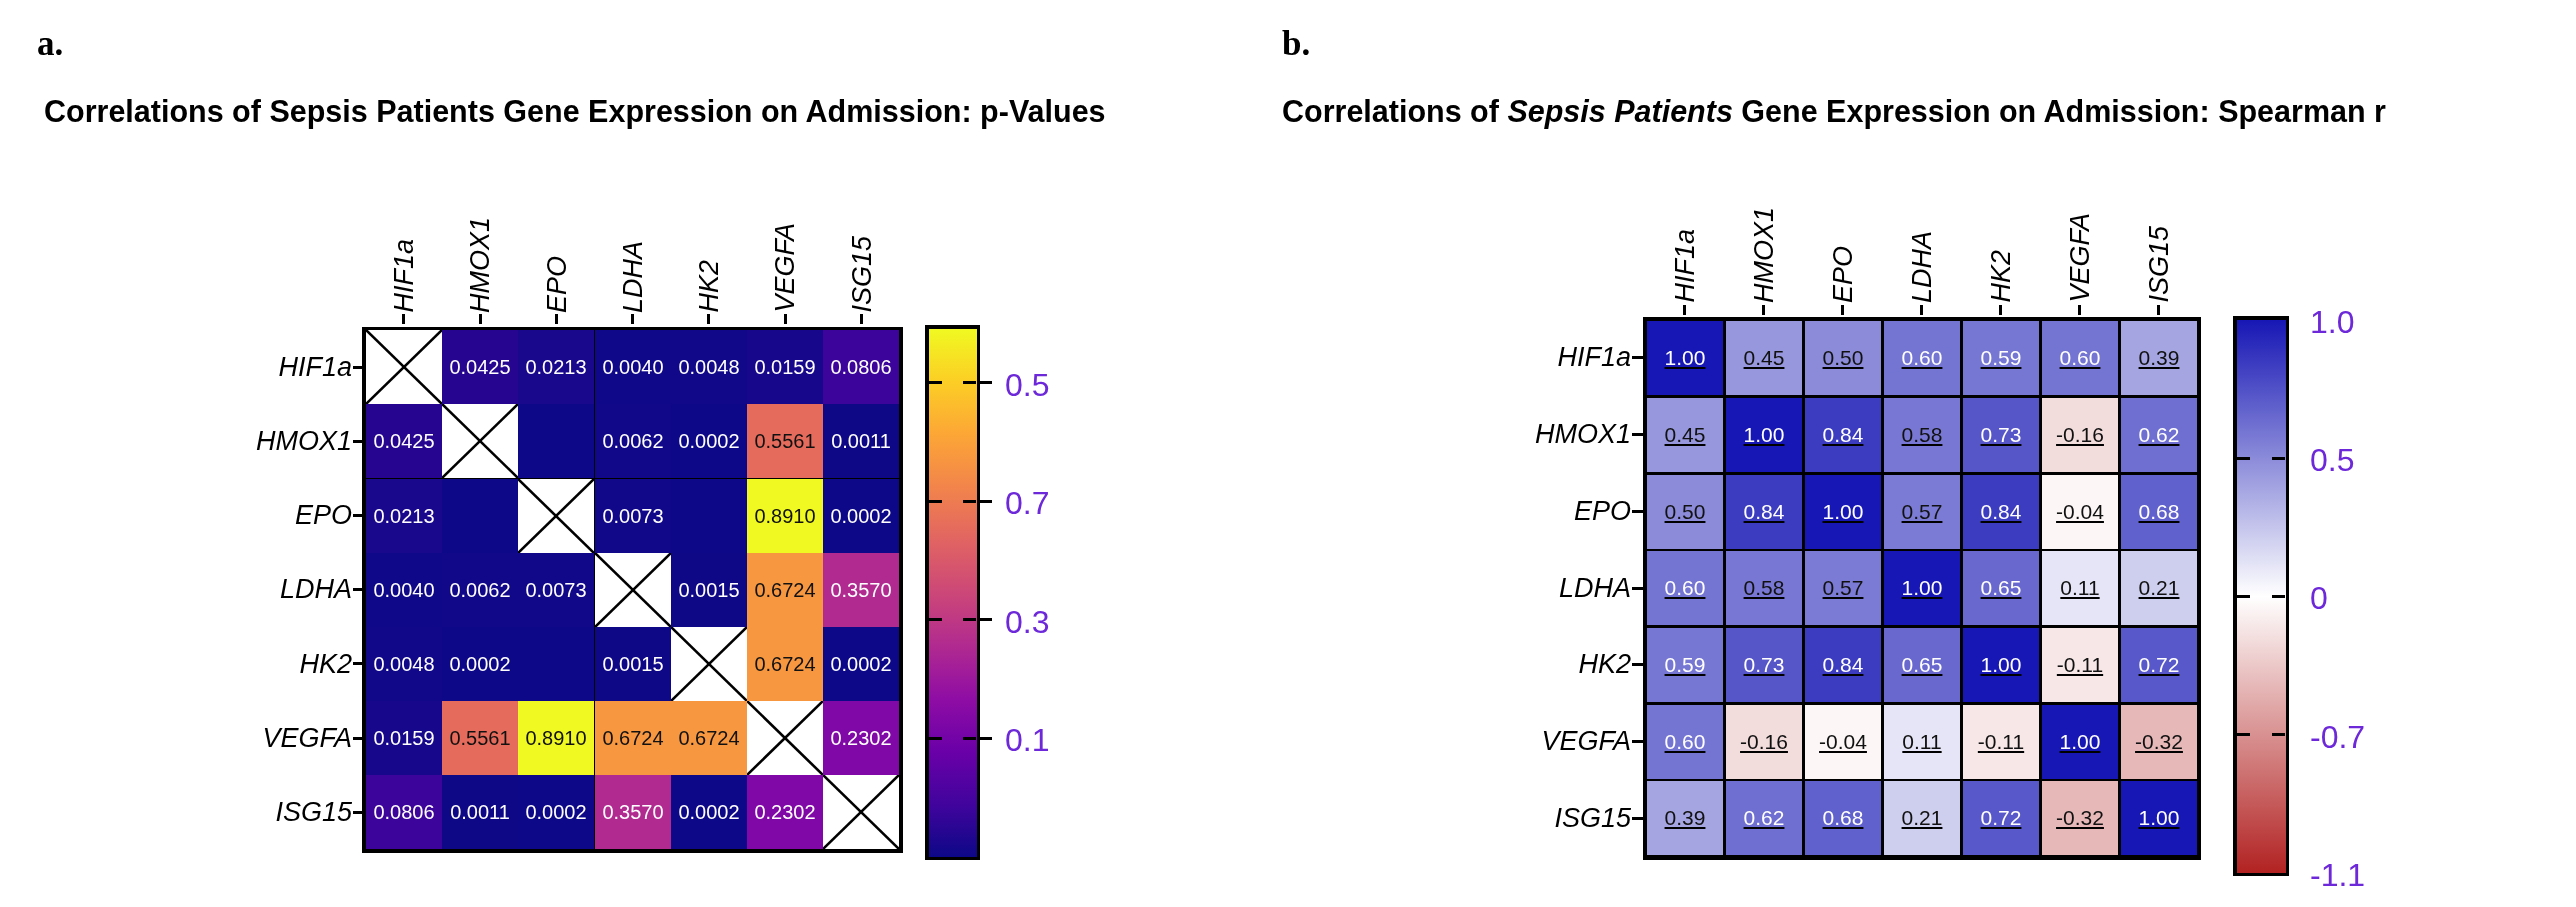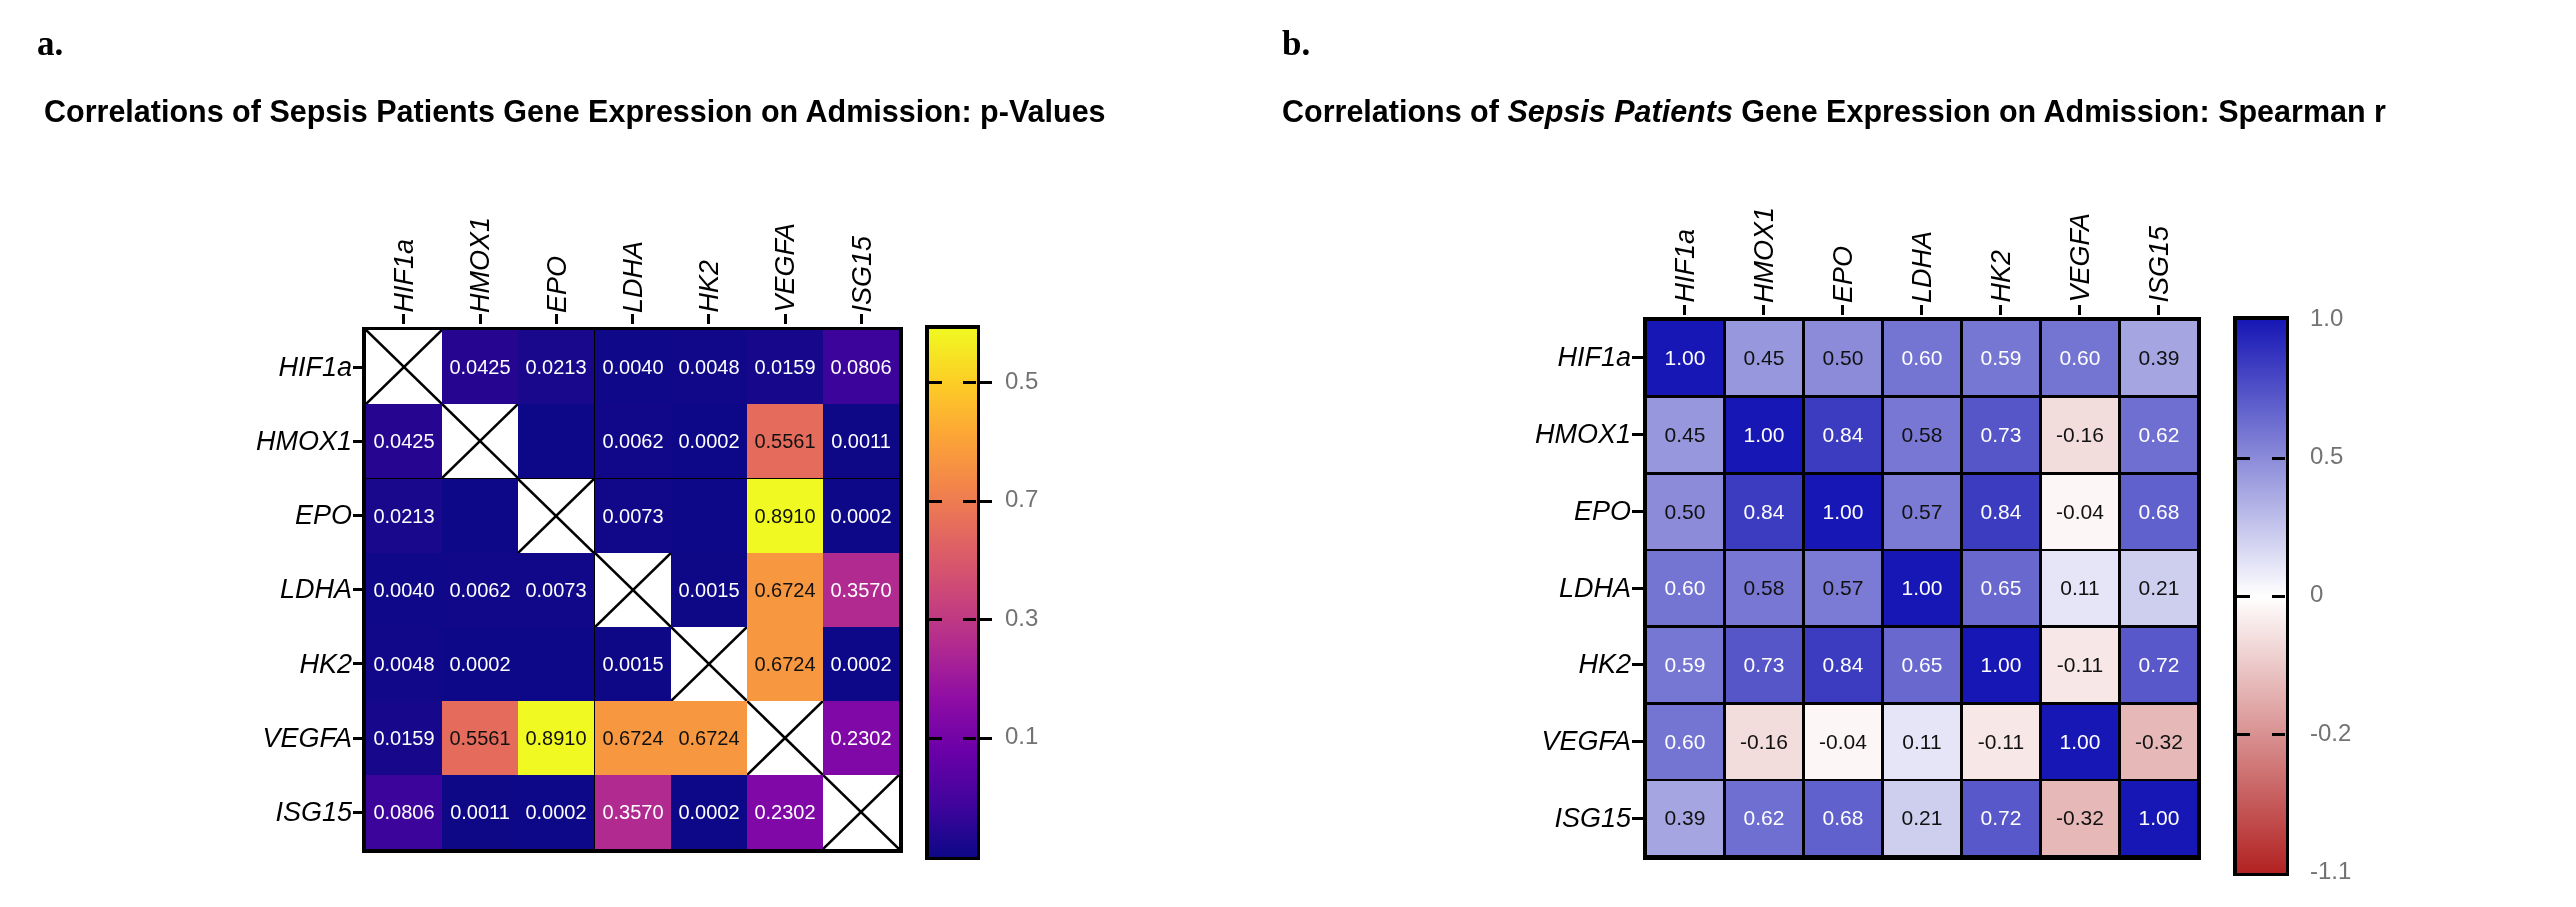--- a/index.html
+++ b/index.html
@@ -6,30 +6,30 @@
   .figure{position:relative;width:2576px;height:908px;background:#ffffff;overflow:hidden;
           font-family:"Liberation Sans","DejaVu Sans",sans-serif;}
   .panel-letter{position:absolute;font-family:"Liberation Serif","DejaVu Serif",serif;
                 font-weight:700;font-size:35px;color:#000;line-height:1;}
   .panel-title{position:absolute;margin:0;font-weight:700;font-size:30.5px;color:#000;
                line-height:1.2;white-space:nowrap;letter-spacing:0px;}
   .panel-title .it{font-style:italic;}
   .hm-frame{position:absolute;background:#000;}
   .hm-cell{position:absolute;display:flex;align-items:center;justify-content:center;
            font-size:20px;font-weight:400;}
-  .hm-cell-b{font-size:21px;}
+  .hm-cell-b{font-size:21px;text-decoration:underline;}
   .diag-x{position:absolute;left:0;top:0;width:100%;height:100%;}
   .row-label{position:absolute;font-style:italic;font-size:27px;color:#000;
              text-align:right;white-space:nowrap;line-height:1;}
   .col-label-box{position:absolute;display:flex;flex-direction:column;justify-content:flex-end;
                  align-items:center;}
   .col-label{font-style:italic;font-size:27px;color:#000;line-height:1;
              writing-mode:vertical-rl;transform:rotate(180deg);white-space:nowrap;}
   .tick{position:absolute;background:#000;}
-  .cb-label{position:absolute;font-size:24px;color:#737373;line-height:1;white-space:nowrap;}
+  .cb-label{position:absolute;font-size:32px;color:#6d28d9;line-height:1;white-space:nowrap;}
   .cbar{position:absolute;}
 </style>
 </head>
 <body>
 
 <div class="figure">
   <section>
     <div class="panel-letter" style="left:37px;top:26px;">a.</div>
     <h1 class="panel-title" style="left:44px;top:93px;" id="title-a"><span>Correlations of Sepsis Patients Gene Expression on Admission: p-Values</span></h1>
     <div id="mount-a">
@@ -454,18 +454,18 @@
         <div class="cbar" style="left: 2237px; top: 320px; width: 49px; height: 553px; background: linear-gradient(rgb(23, 23, 181) 0%, rgb(255, 255, 255) 50%, rgb(178, 34, 34) 100%);"></div>
         <div class="tick" style="left: 2237px; top: 457px; width: 13.4px; height: 3.1px;"></div>
         <div class="tick" style="left: 2272px; top: 457px; width: 13.4px; height: 3.1px;"></div>
         <div class="tick" style="left: 2237px; top: 595px; width: 13.4px; height: 3.1px;"></div>
         <div class="tick" style="left: 2272px; top: 595px; width: 13.4px; height: 3.1px;"></div>
         <div class="tick" style="left: 2237px; top: 733px; width: 13.4px; height: 3.1px;"></div>
         <div class="tick" style="left: 2272px; top: 733px; width: 13.4px; height: 3.1px;"></div>
         <div class="cb-label" style="left: 2310px; top: 306px;">1.0</div>
         <div class="cb-label" style="left: 2310px; top: 444px;">0.5</div>
         <div class="cb-label" style="left: 2310px; top: 582px;">0</div>
-        <div class="cb-label" style="left: 2310px; top: 721px;">-0.2</div>
+        <div class="cb-label" style="left: 2310px; top: 721px;">-0.7</div>
         <div class="cb-label" style="left: 2310px; top: 859px;">-1.1</div>
       </div>
   </section>
 </div>
 
 
 </body></html>

